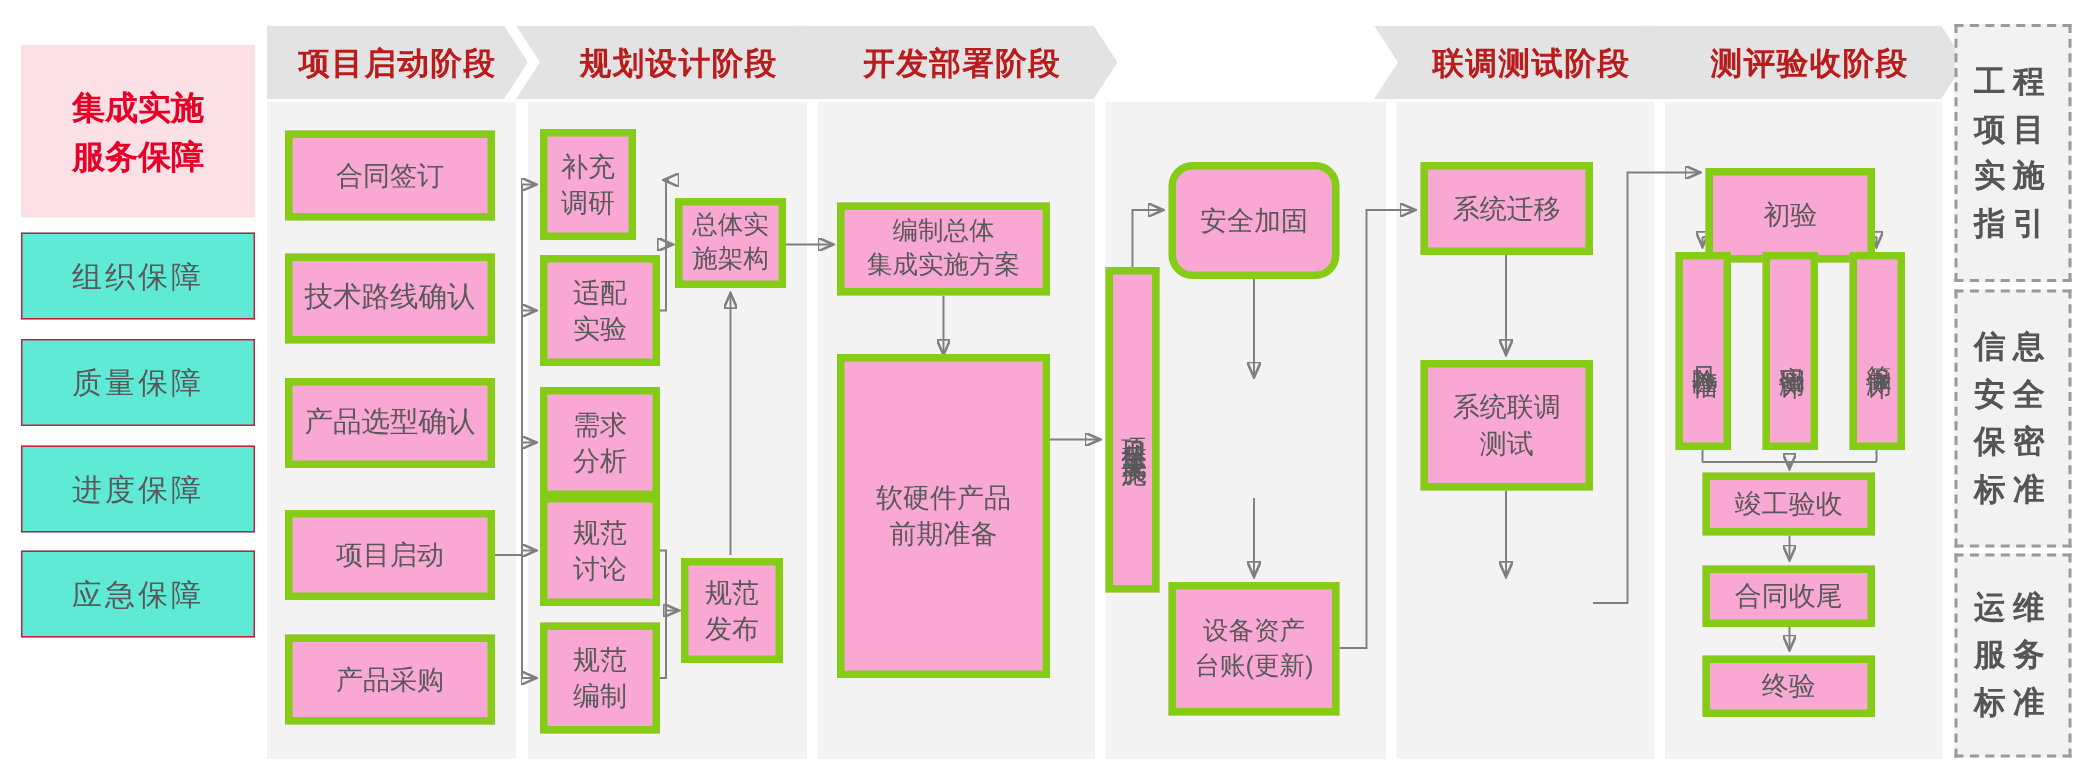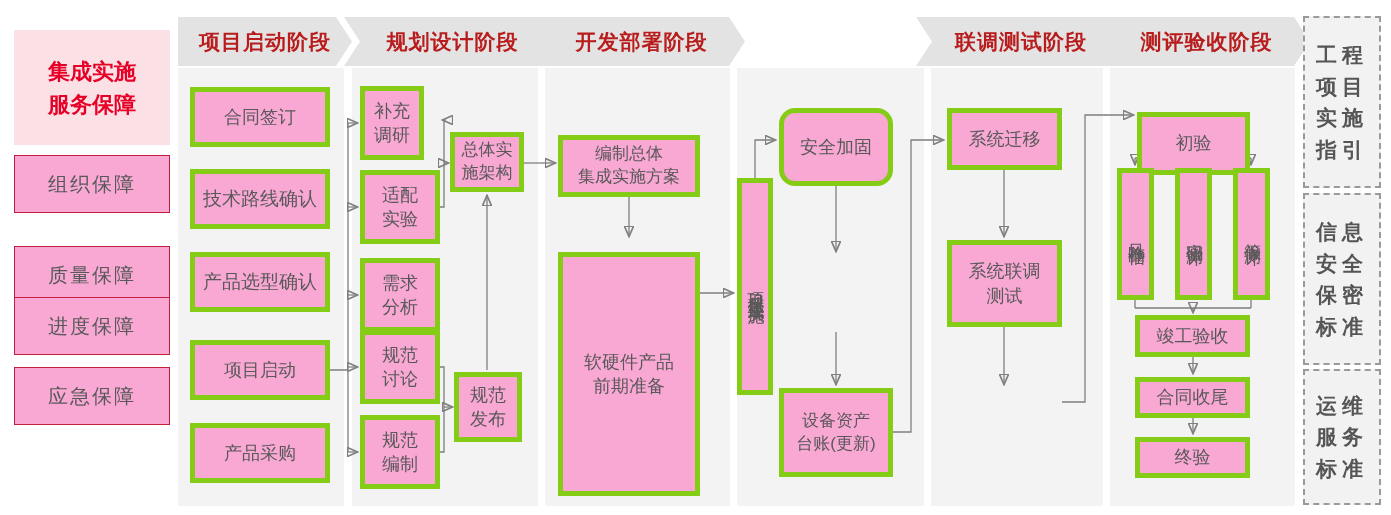--- a/index.html
+++ b/index.html
@@ -24,21 +24,21 @@
   .small{font-size:17px;}
   .vtext{
     writing-mode:vertical-rl;text-orientation:upright;letter-spacing:2px;font-size:17px;
   }
   .red-header{
     position:absolute;left:14px;top:30px;width:156px;height:115px;background:#fbe0e5;
     display:flex;align-items:center;justify-content:center;text-align:center;
     color:#e60028;font-size:22px;font-weight:bold;white-space:pre-line;line-height:1.5;
   }
   .red-box{
-    position:absolute;left:14px;width:156px;height:58px;background:#f9a8d4;
+    position:absolute;left:14px;width:156px;height:58px;background:#5eead4;
     border:1px solid #c2203c;display:flex;align-items:center;justify-content:center;
     font-size:20px;color:#595959;box-sizing:border-box;letter-spacing:2px;
   }
   .dashed{
     position:absolute;left:1303px;width:78px;background:#f2f2f2;border:2px dashed #9a9a9a;
     display:flex;align-items:center;justify-content:center;text-align:right;
     font-size:21px;font-weight:bold;color:#555555;white-space:pre-line;line-height:1.5;
     letter-spacing:5px;box-sizing:border-box;
   }
   svg.wires{position:absolute;left:0;top:0;pointer-events:none;}
@@ -98,21 +98,21 @@
 
   <div class="chev first" style="left:178px;width:174px;">项目启动阶段</div>
   <div class="chev mid" style="left:344px;width:201px;">规划设计阶段</div>
   <div class="chev mid" style="left:530px;width:207px;">开发部署阶段</div>
   <div class="chev mid" style="left:916px;width:194px;">联调测试阶段</div>
   <div class="chev mid" style="left:1095px;width:207px;">测评验收阶段</div>
 
   <div class="red-header">集成实施
 服务保障</div>
   <div class="red-box" style="top:155px;">组织保障</div>
-  <div class="red-box" style="top:226px;margin-top:20px;">质量保障</div>
+  <div class="red-box" style="top:226px;">质量保障</div>
   <div class="red-box" style="top:297px;">进度保障</div>
   <div class="red-box" style="top:367px;">应急保障</div>
 
   <div class="box" style="left:190px;top:87px;width:140px;height:60px;">合同签订</div>
   <div class="box" style="left:190px;top:169px;width:140px;height:60px;font-size:19px;">技术路线确认</div>
   <div class="box" style="left:190px;top:252px;width:140px;height:60px;font-size:19px;">产品选型确认</div>
   <div class="box" style="left:190px;top:340px;width:140px;height:60px;">项目启动</div>
   <div class="box" style="left:190px;top:423px;width:140px;height:60px;">产品采购</div>
 
   <div class="box" style="left:360px;top:86px;width:64px;height:74px;">补充
@@ -125,21 +125,21 @@
 讨论</div>
   <div class="box" style="left:360px;top:415px;width:80px;height:74px;">规范
 编制</div>
   <div class="box small" style="left:450px;top:132px;width:74px;height:60px;">总体实
 施架构</div>
   <div class="box" style="left:454px;top:372px;width:68px;height:70px;">规范
 发布</div>
 
   <div class="box small" style="left:558px;top:135px;width:142px;height:62px;">编制总体
 集成实施方案</div>
-  <div class="box" style="left:558px;top:252px;width:142px;height:244px;">软硬件产品
+  <div class="box" style="left:558px;top:236px;width:142px;height:216px;">软硬件产品
 前期准备</div>
 
   <div class="box vtext" style="left:737px;top:178px;width:36px;height:217px;">项目整体集成实施</div>
   <div class="box" style="left:779px;top:108px;width:114px;height:78px;border-radius:16px;">安全加固</div>
   <div class="box small" style="left:779px;top:388px;width:114px;height:89px;">设备资产
 台账(更新)</div>
 
   <div class="box" style="left:947px;top:108px;width:115px;height:62px;">系统迁移</div>
   <div class="box" style="left:947px;top:240px;width:115px;height:87px;">系统联调
 测试</div>

